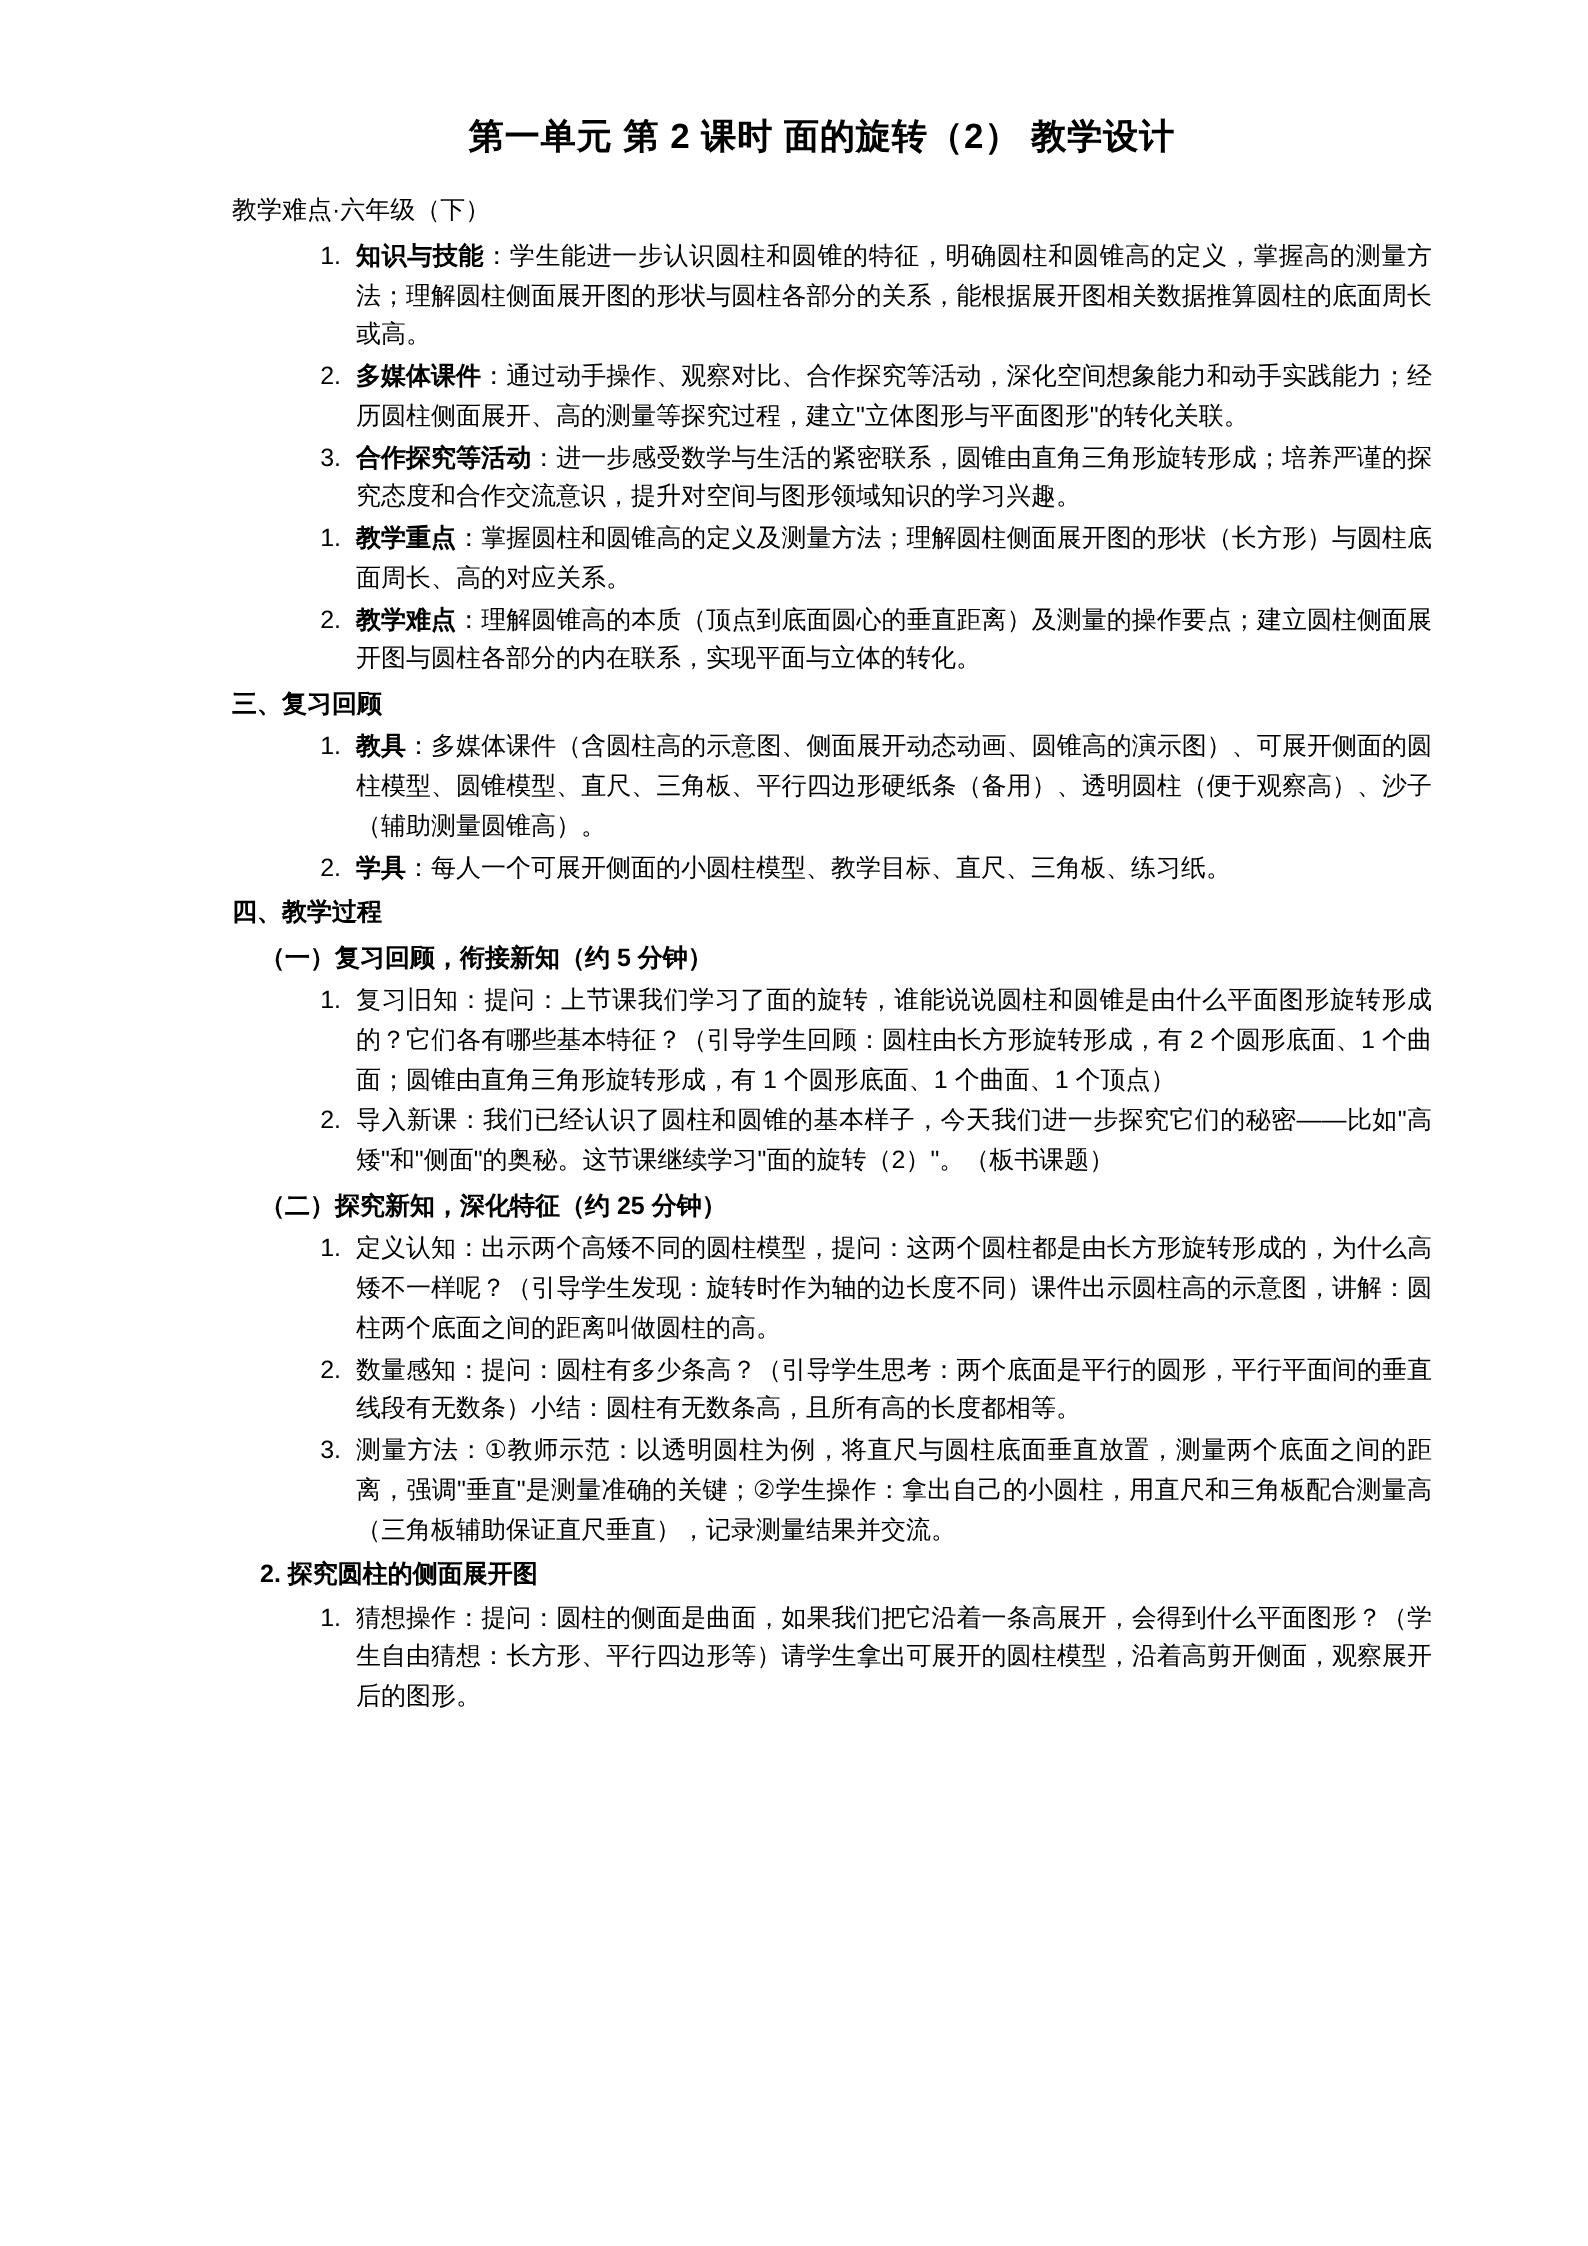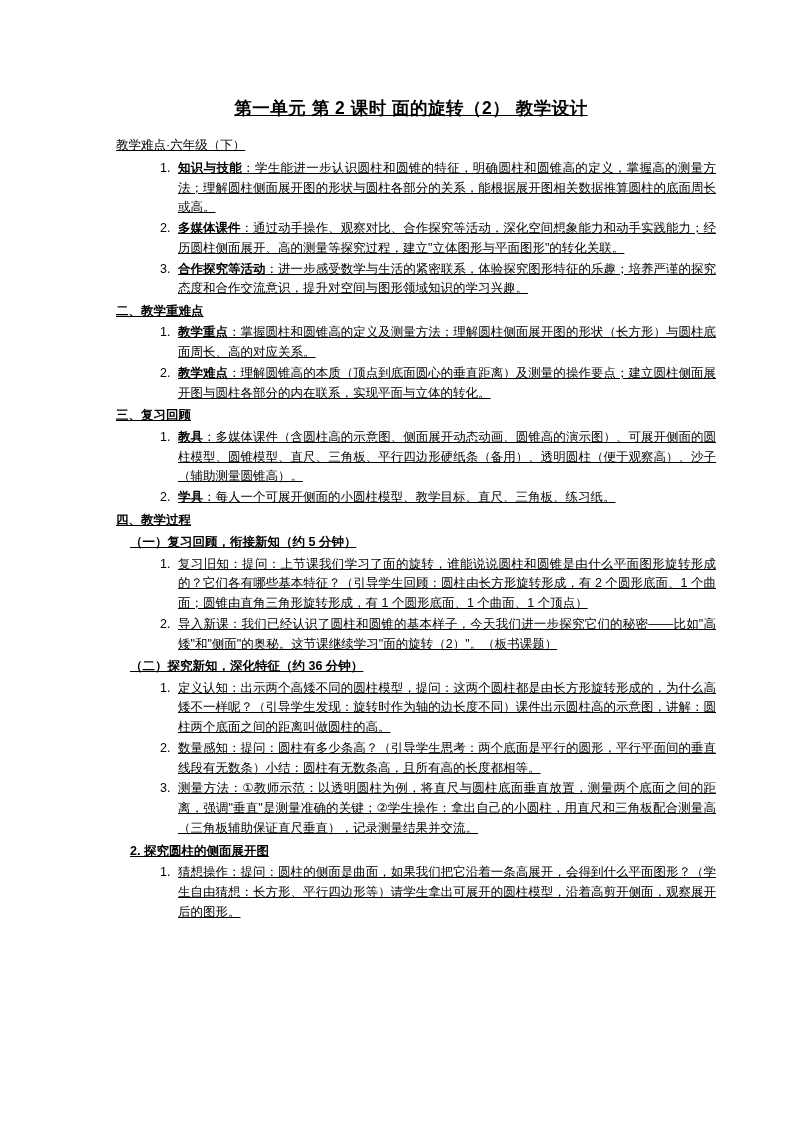--- a/index.html
+++ b/index.html
@@ -11,23 +11,22 @@
     width: 794px;
     height: 1123px;
     font-family: "Liberation Sans", "DejaVu Sans", sans-serif;
     color: #000000;
     -webkit-font-smoothing: antialiased;
   }
   .page {
     width: 794px;
     height: 1114px;
     box-sizing: border-box;
-    padding: 96px 78px 60px 116px;
+    padding: 56px 78px 60px 116px;
     position: relative;
-    text-decoration: underline;
   }
   .doc-title {
     font-size: 17.5px;
     font-weight: bold;
     text-align: center;
     letter-spacing: 0.5px;
     margin: 0 0 16px 0;
     padding-right: 10px;
   }
   .subtitle {
@@ -79,44 +78,43 @@
 
 <div class="page">
 
   <div class="doc-title">第一单元 第 2 课时 面的旋转（2） 教学设计</div>
 
   <div class="subtitle">教学难点·六年级（下）</div>
 
   <ol class="lvl1">
     <li><span class="b">知识与技能</span><span>：学生能进一步认识圆柱和圆锥的特征，明确圆柱和圆锥高的定义，掌握高的测量方法；理解圆柱侧面展开图的形状与圆柱各部分的关系，能根据展开图相关数据推算圆柱的底面周长或高。</span></li>
     <li><span class="b">多媒体课件</span><span>：通过动手操作、观察对比、合作探究等活动，深化空间想象能力和动手实践能力；经历圆柱侧面展开、高的测量等探究过程，建立"立体图形与平面图形"的转化关联。</span></li>
-    <li><span class="b">合作探究等活动</span><span>：进一步感受数学与生活的紧密联系，体验探究图形特征的乐趣；培养严谨的探究态度和合作交流意识，提升对空间与图形领域知识的学习兴趣。</span></li>
+    <li><span class="b">合作探究等活动</span><span>：进一步感受数学与生活的紧密联系，圆锥由直角三角形旋转形成；培养严谨的探究态度和合作交流意识，提升对空间与图形领域知识的学习兴趣。</span></li>
   </ol>
 
-  <div class="h2">二、教学重难点</div>
   <ol class="lvl1">
     <li><span class="b">教学重点</span><span>：掌握圆柱和圆锥高的定义及测量方法；理解圆柱侧面展开图的形状（长方形）与圆柱底面周长、高的对应关系。</span></li>
     <li><span class="b">教学难点</span><span>：理解圆锥高的本质（顶点到底面圆心的垂直距离）及测量的操作要点；建立圆柱侧面展开图与圆柱各部分的内在联系，实现平面与立体的转化。</span></li>
   </ol>
 
   <div class="h2">三、复习回顾</div>
   <ol class="lvl1">
     <li><span class="b">教具</span><span>：多媒体课件（含圆柱高的示意图、侧面展开动态动画、圆锥高的演示图）、可展开侧面的圆柱模型、圆锥模型、直尺、三角板、平行四边形硬纸条（备用）、透明圆柱（便于观察高）、沙子（辅助测量圆锥高）。</span></li>
     <li><span class="b">学具</span><span>：每人一个可展开侧面的小圆柱模型、教学目标、直尺、三角板、练习纸。</span></li>
   </ol>
 
   <div class="h2">四、教学过程</div>
 
   <div class="h3">（一）复习回顾，衔接新知（约 5 分钟）</div>
   <ol class="lvl1">
     <li><span>复习旧知</span><span>：提问：上节课我们学习了面的旋转，谁能说说圆柱和圆锥是由什么平面图形旋转形成的？它们各有哪些基本特征？（引导学生回顾：圆柱由长方形旋转形成，有 2 个圆形底面、1 个曲面；圆锥由直角三角形旋转形成，有 1 个圆形底面、1 个曲面、1 个顶点）</span></li>
     <li><span>导入新课</span><span>：我们已经认识了圆柱和圆锥的基本样子，今天我们进一步探究它们的秘密——比如"高矮"和"侧面"的奥秘。这节课继续学习"面的旋转（2）"。（板书课题）</span></li>
   </ol>
 
-  <div class="h3">（二）探究新知，深化特征（约 36 分钟）</div>
+  <div class="h3">（二）探究新知，深化特征（约 25 分钟）</div>
 
   <ol class="lvl1">
     <li><span>定义认知</span><span>：出示两个高矮不同的圆柱模型，提问：这两个圆柱都是由长方形旋转形成的，为什么高矮不一样呢？（引导学生发现：旋转时作为轴的边长度不同）课件出示圆柱高的示意图，讲解：圆柱两个底面之间的距离叫做圆柱的高。</span></li>
     <li><span>数量感知</span><span>：提问：圆柱有多少条高？（引导学生思考：两个底面是平行的圆形，平行平面间的垂直线段有无数条）小结：圆柱有无数条高，且所有高的长度都相等。</span></li>
     <li><span>测量方法</span><span>：①教师示范：以透明圆柱为例，将直尺与圆柱底面垂直放置，测量两个底面之间的距离，强调"垂直"是测量准确的关键；②学生操作：拿出自己的小圆柱，用直尺和三角板配合测量高（三角板辅助保证直尺垂直），记录测量结果并交流。</span></li>
   </ol>
 
   <div class="h3b">2. 探究圆柱的侧面展开图</div>
   <ol class="lvl1">
     <li><span>猜想操作</span><span>：提问：圆柱的侧面是曲面，如果我们把它沿着一条高展开，会得到什么平面图形？（学生自由猜想：长方形、平行四边形等）请学生拿出可展开的圆柱模型，沿着高剪开侧面，观察展开后的图形。</span></li>

